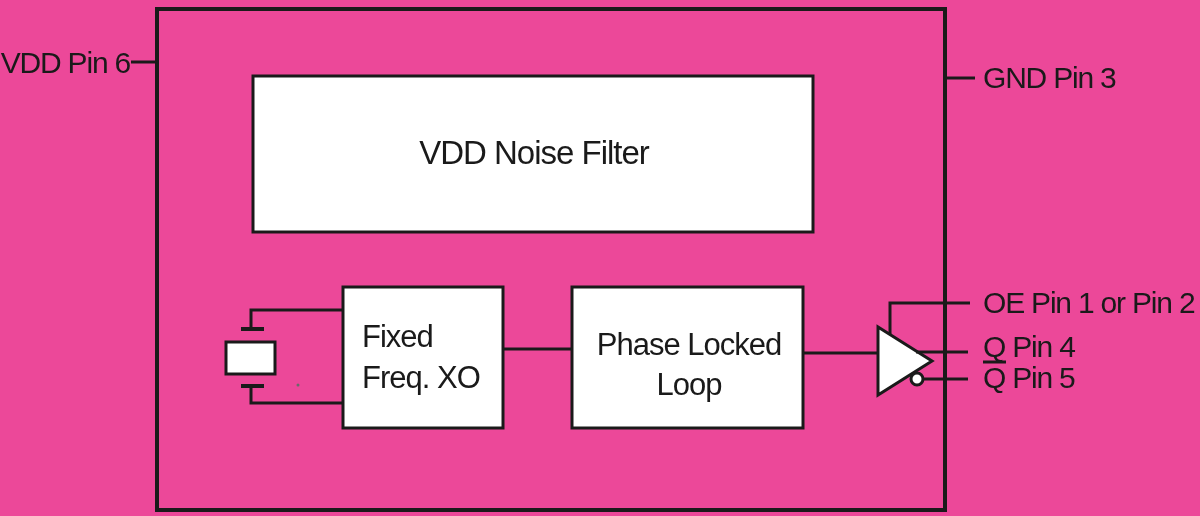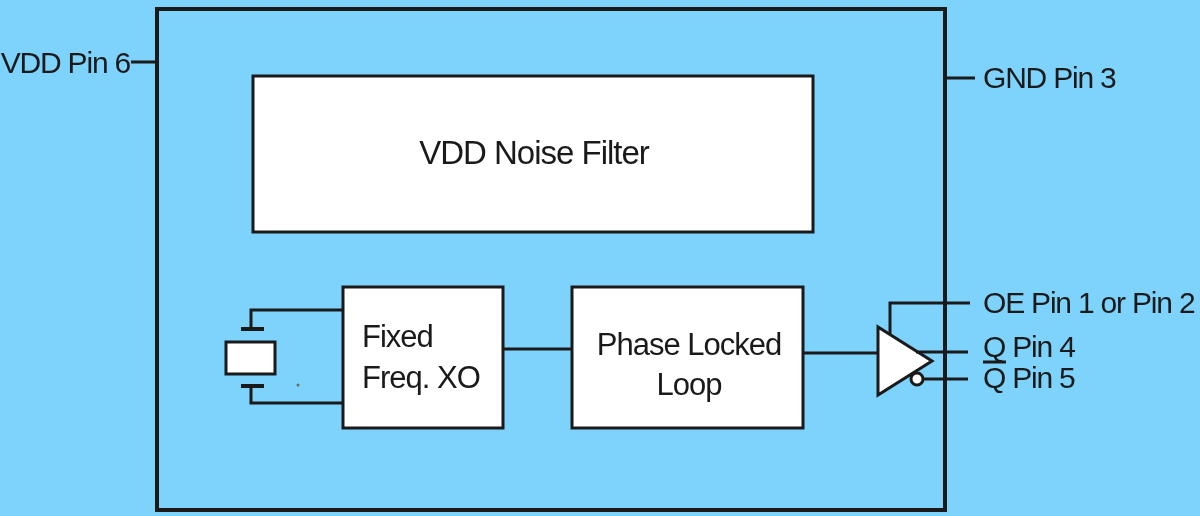--- a/index.html
+++ b/index.html
@@ -4,21 +4,21 @@
 <style>
   html, body {
     margin: 0;
     padding: 0;
     background: #ffffff;
   }
   .canvas {
     position: relative;
     width: 1200px;
     height: 516px;
-    background: #7dd3fc;
+    background: #ec4899;
     overflow: hidden;
   }
   svg { display: block; }
   .wire {
     fill: none;
     stroke: #1a1a1a;
     stroke-width: 3;
   }
   .wire-thick {
     fill: none;

